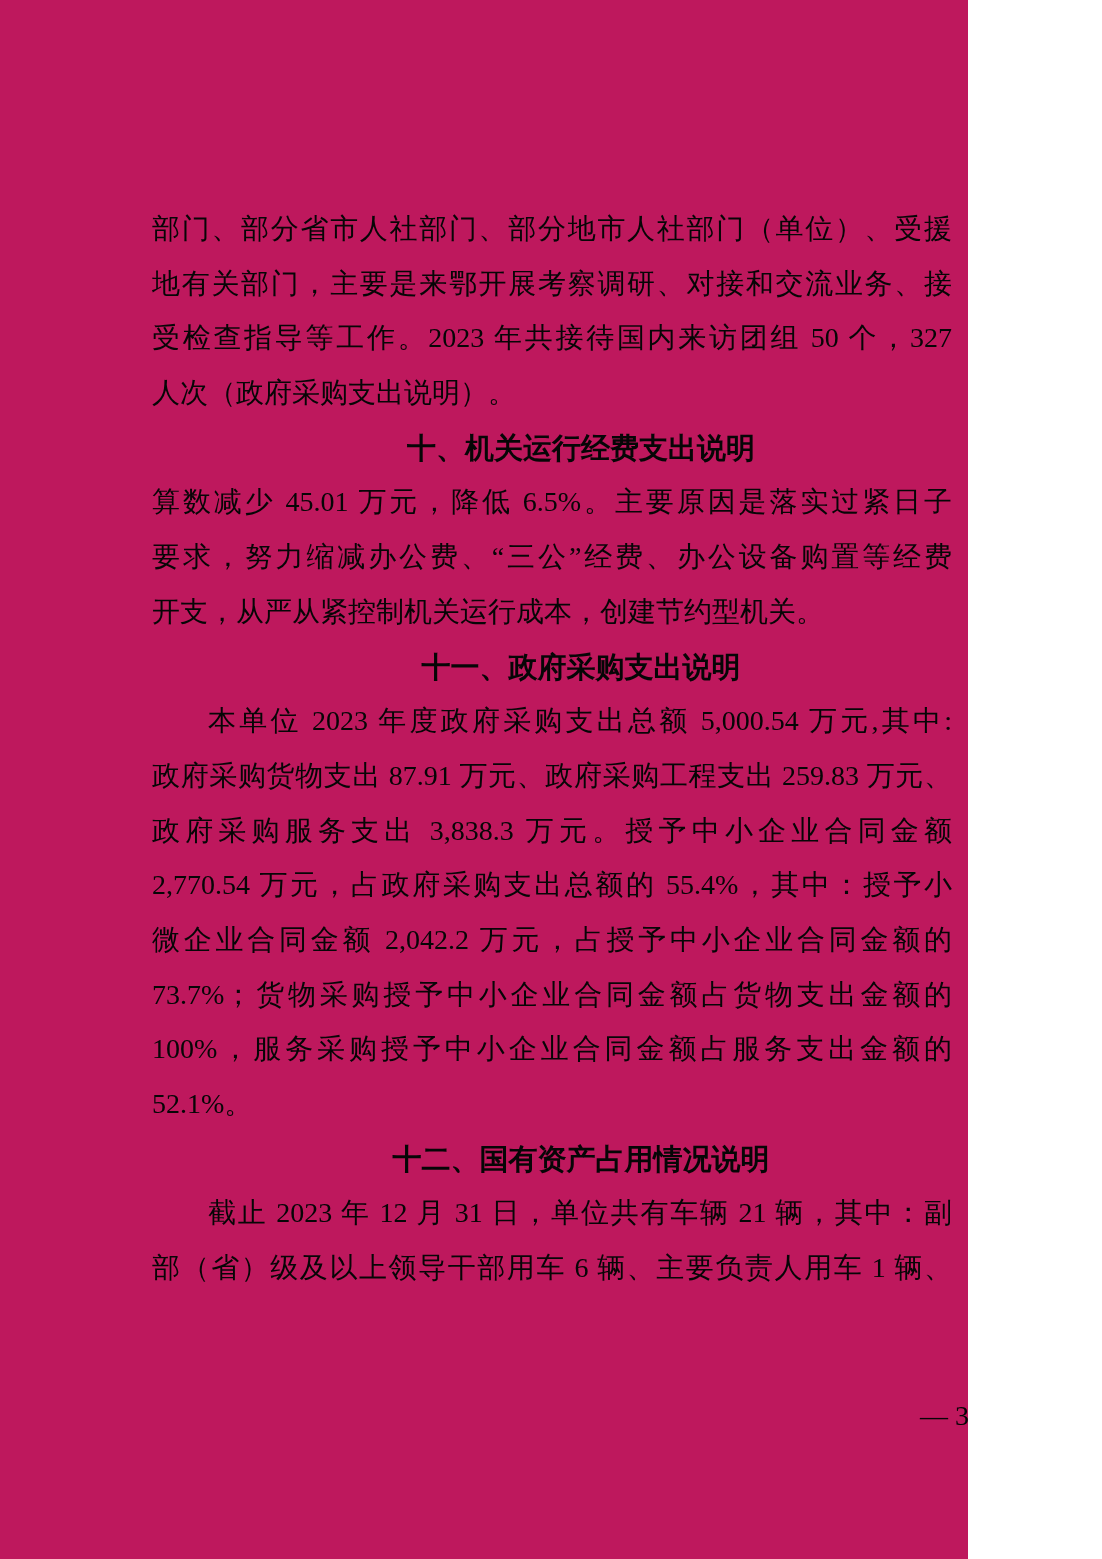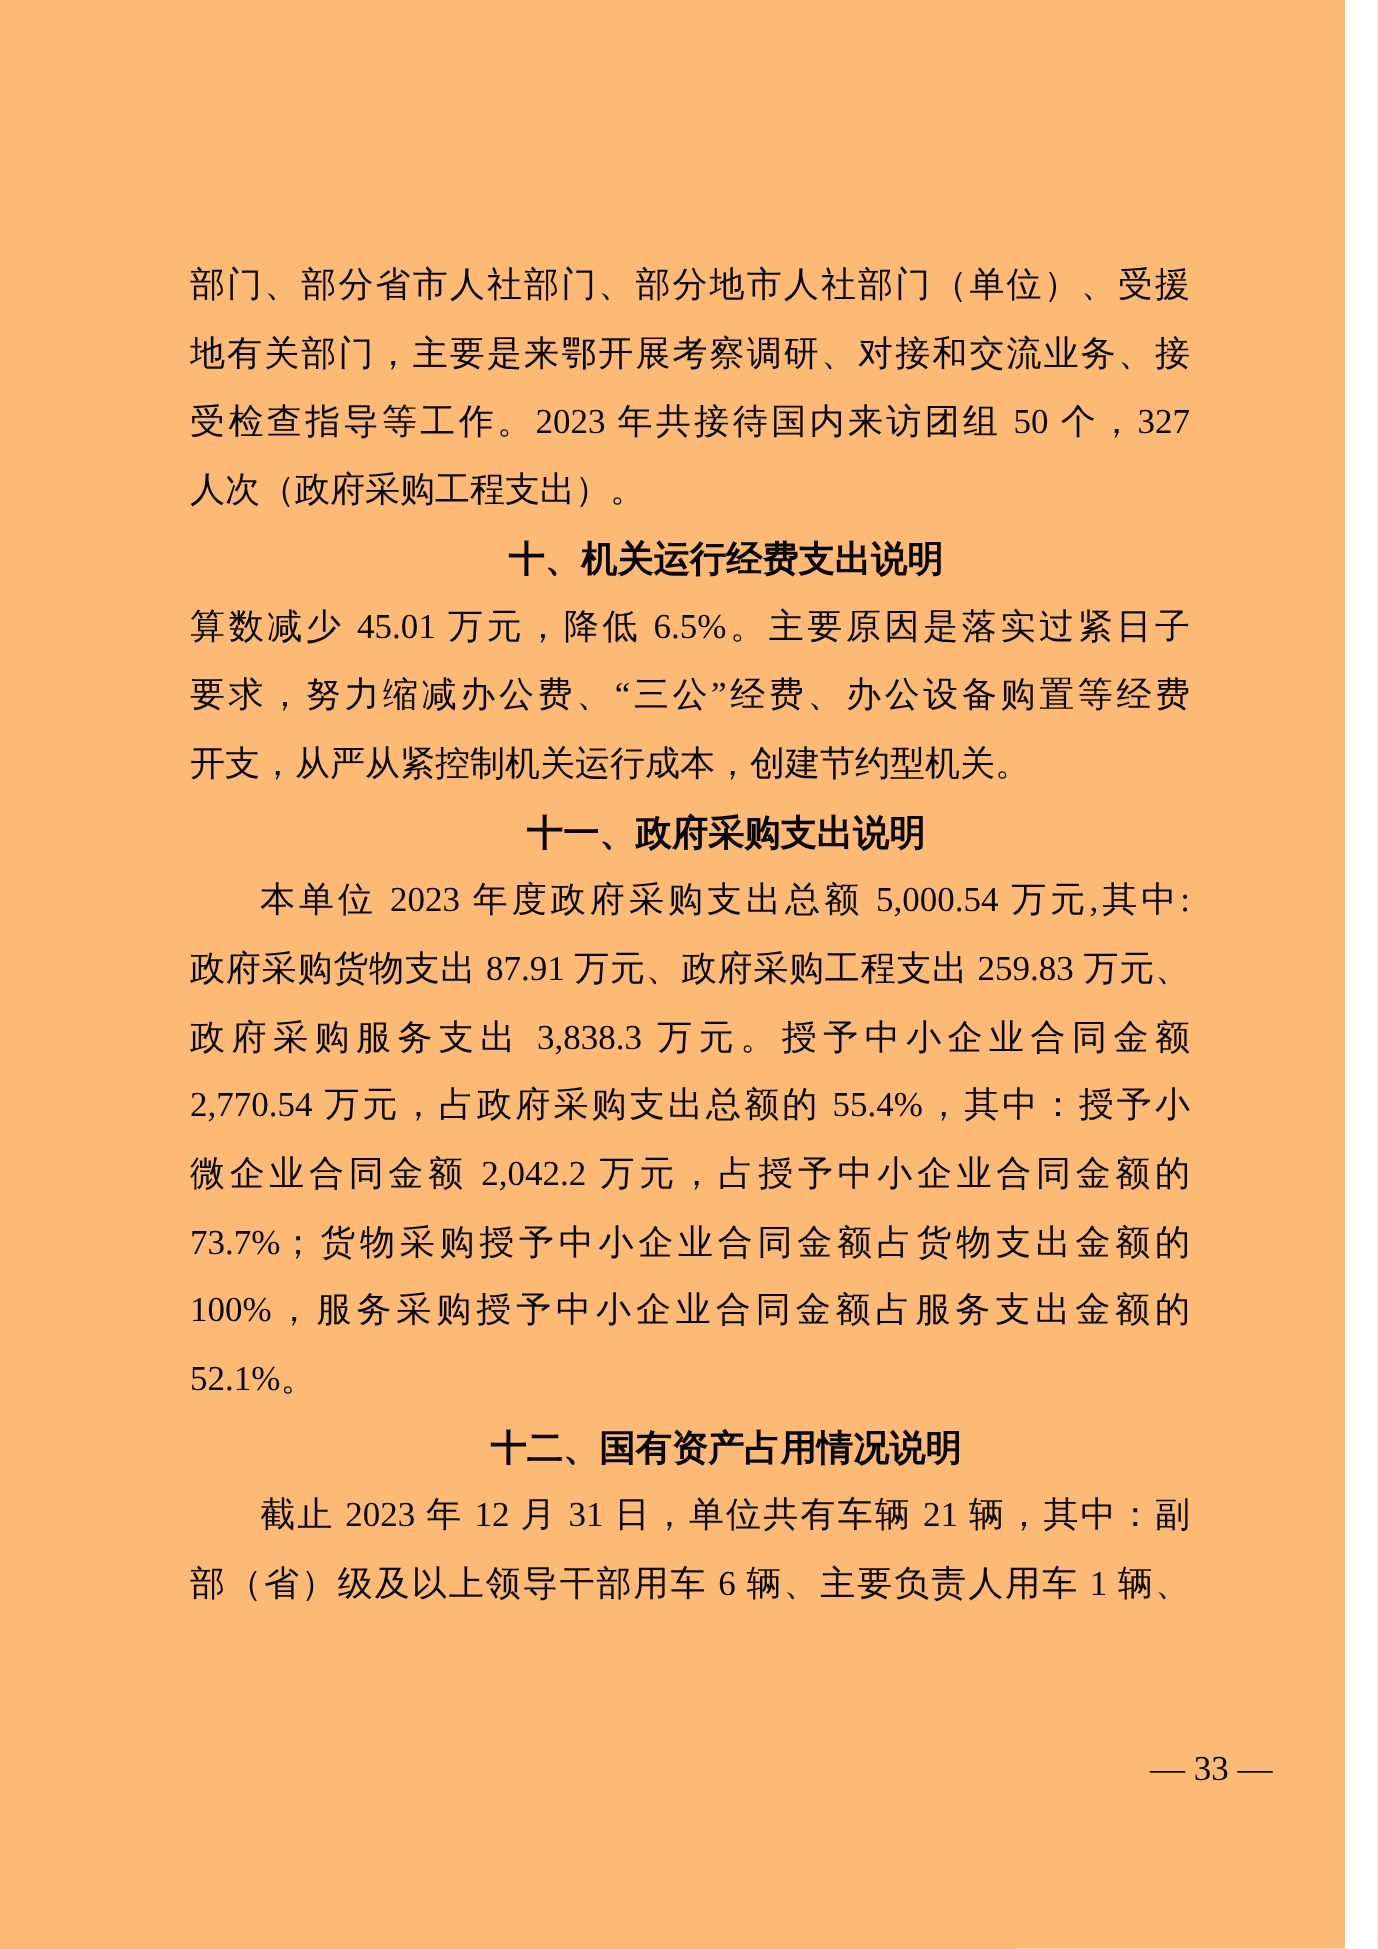--- a/index.html
+++ b/index.html
@@ -2,23 +2,23 @@
 <html><head>
 <meta charset="utf-8">
 <style>
   html, body {
     margin: 0;
     padding: 0;
     background: #ffffff;
   }
   .page {
     position: relative;
-    width: 1076px;
+    width: 968px;
     height: 1559px;
-    background: #fdba74;
+    background: #be185d;
     overflow: hidden;
     font-family: "Liberation Serif", "DejaVu Serif", serif;
     color: #060606;
   }
   .content {
     position: absolute;
     left: 152px;
     top: 202px;
     width: 800px;
   }
@@ -62,21 +62,21 @@
   }
 </style>
 </head>
 <body>
 
 <div class="page">
   <div class="content" id="content">
       <div class="line">部门、部分省市人社部门、部分地市人社部门（单位）、受援</div>
       <div class="line">地有关部门，主要是来鄂开展考察调研、对接和交流业务、接</div>
       <div class="line">受检查指导等工作。2023 年共接待国内来访团组 50 个，327</div>
-      <div class="line last">人次（政府采购工程支出）。</div>
+      <div class="line last">人次（政府采购支出说明）。</div>
       <div class="heading">十、机关运行经费支出说明</div>
       <div class="line">算数减少 45.01 万元，降低 6.5%。主要原因是落实过紧日子</div>
       <div class="line">要求，努力缩减办公费、“三公”经费、办公设备购置等经费</div>
       <div class="line last">开支，从严从紧控制机关运行成本，创建节约型机关。</div>
       <div class="heading">十一、政府采购支出说明</div>
       <div class="line indent">本单位 2023 年度政府采购支出总额 5,000.54 万元,其中:</div>
       <div class="line">政府采购货物支出 87.91 万元、政府采购工程支出 259.83 万元、</div>
       <div class="line">政府采购服务支出 3,838.3 万元。授予中小企业合同金额</div>
       <div class="line">2,770.54 万元，占政府采购支出总额的 55.4%，其中：授予小</div>
       <div class="line">微企业合同金额 2,042.2 万元，占授予中小企业合同金额的</div>

